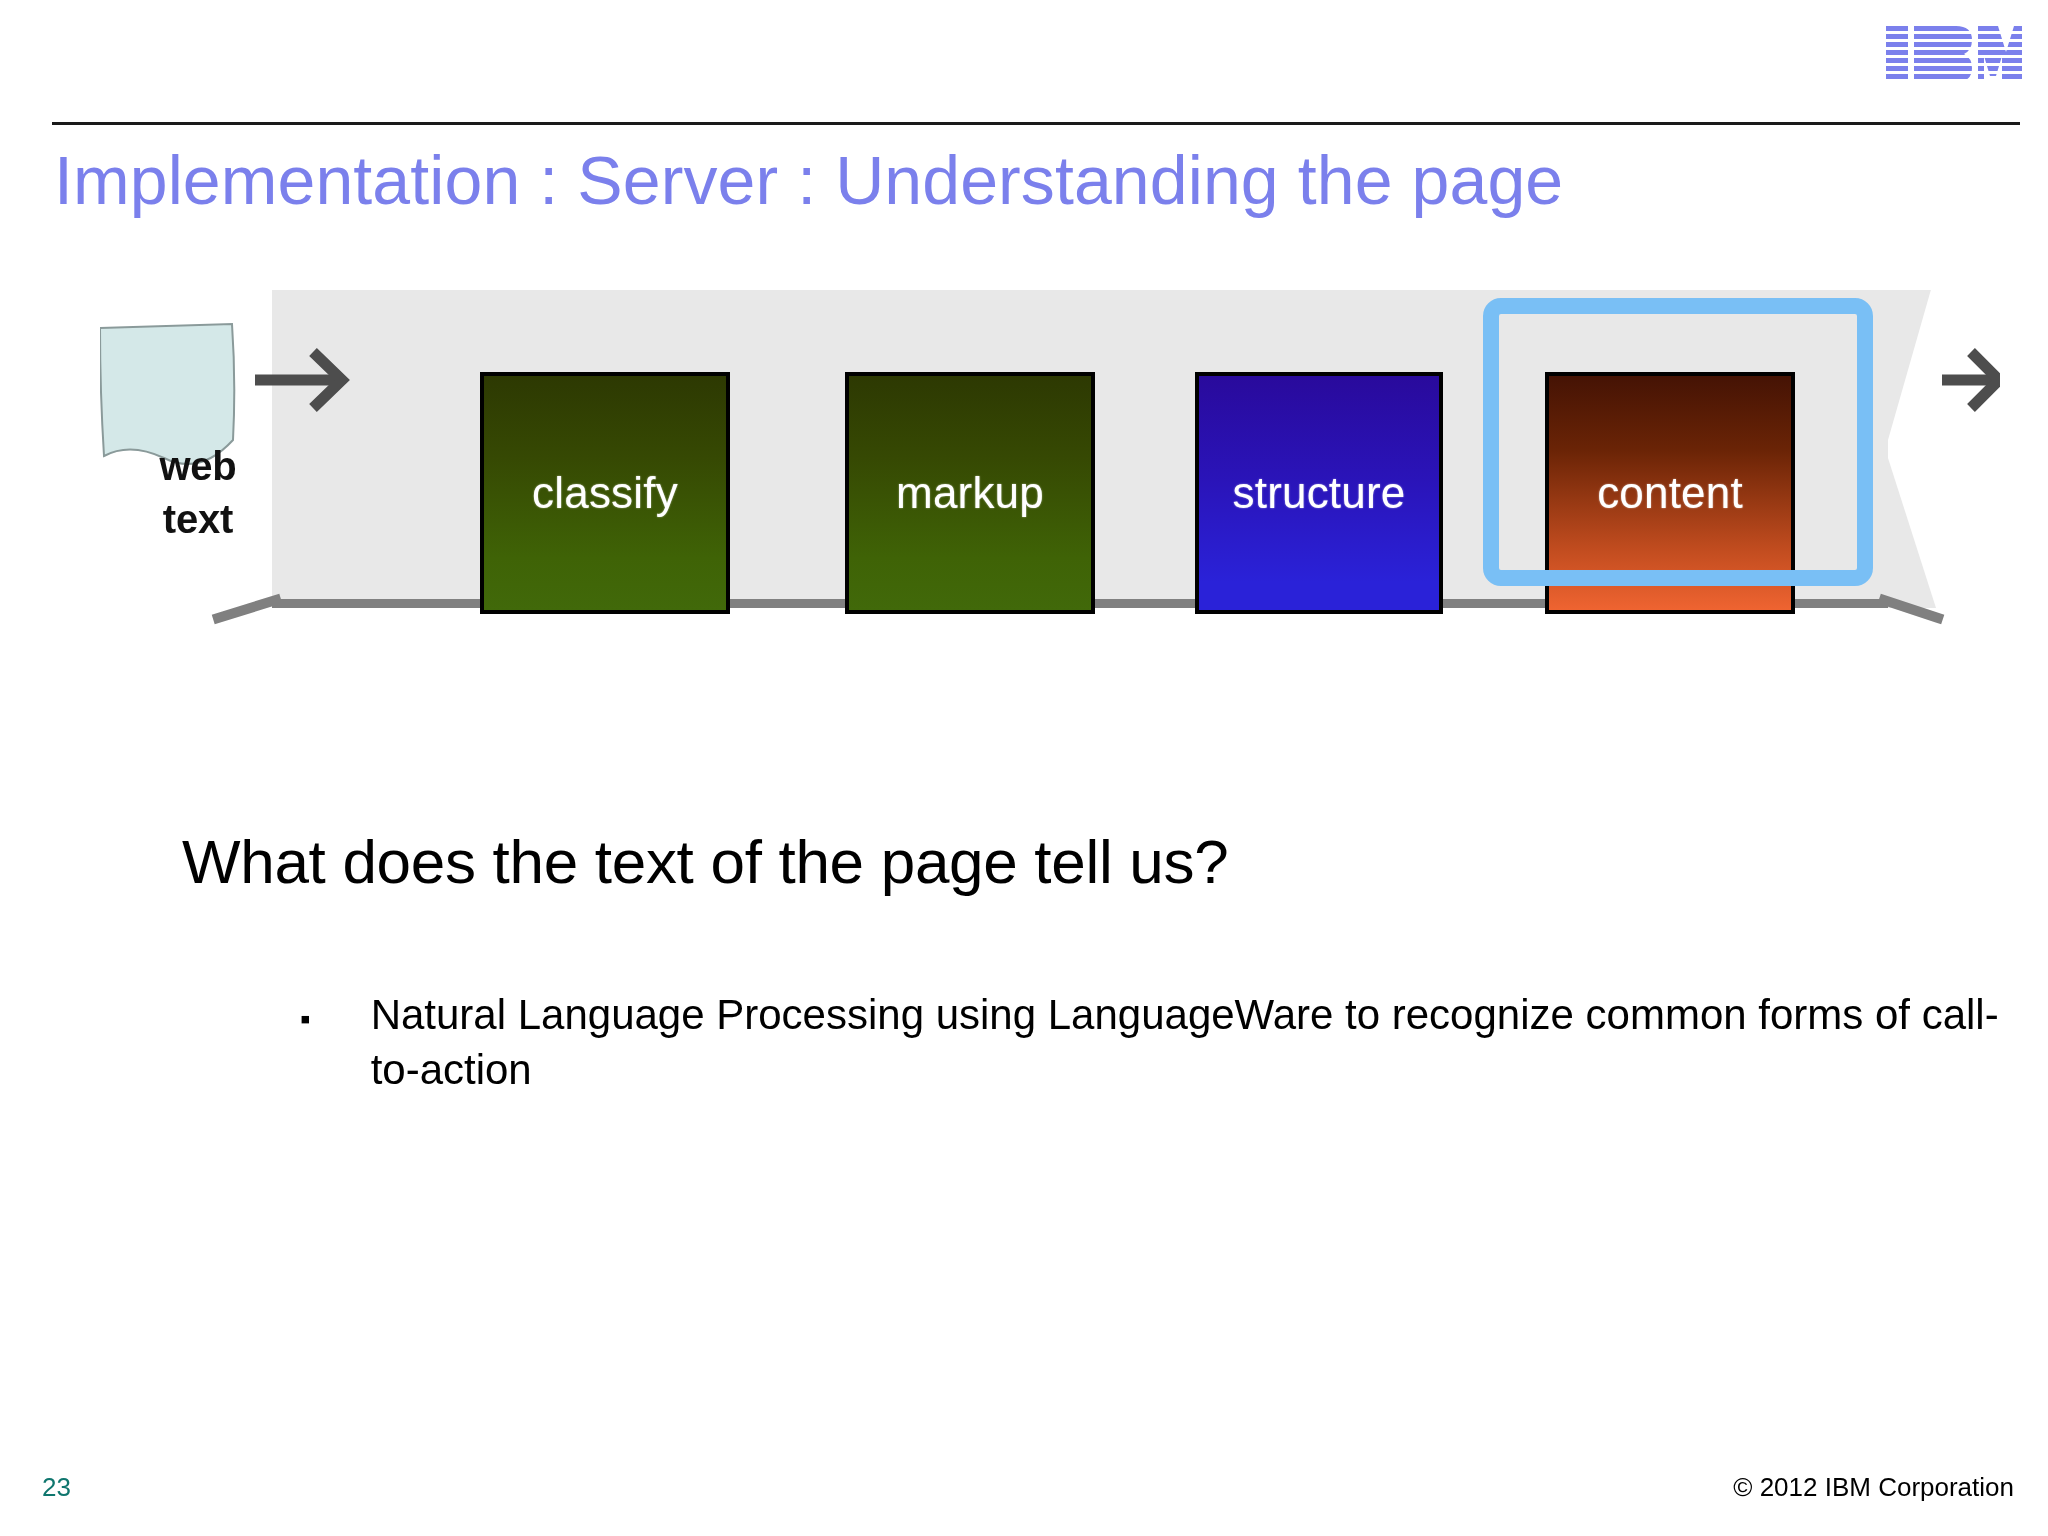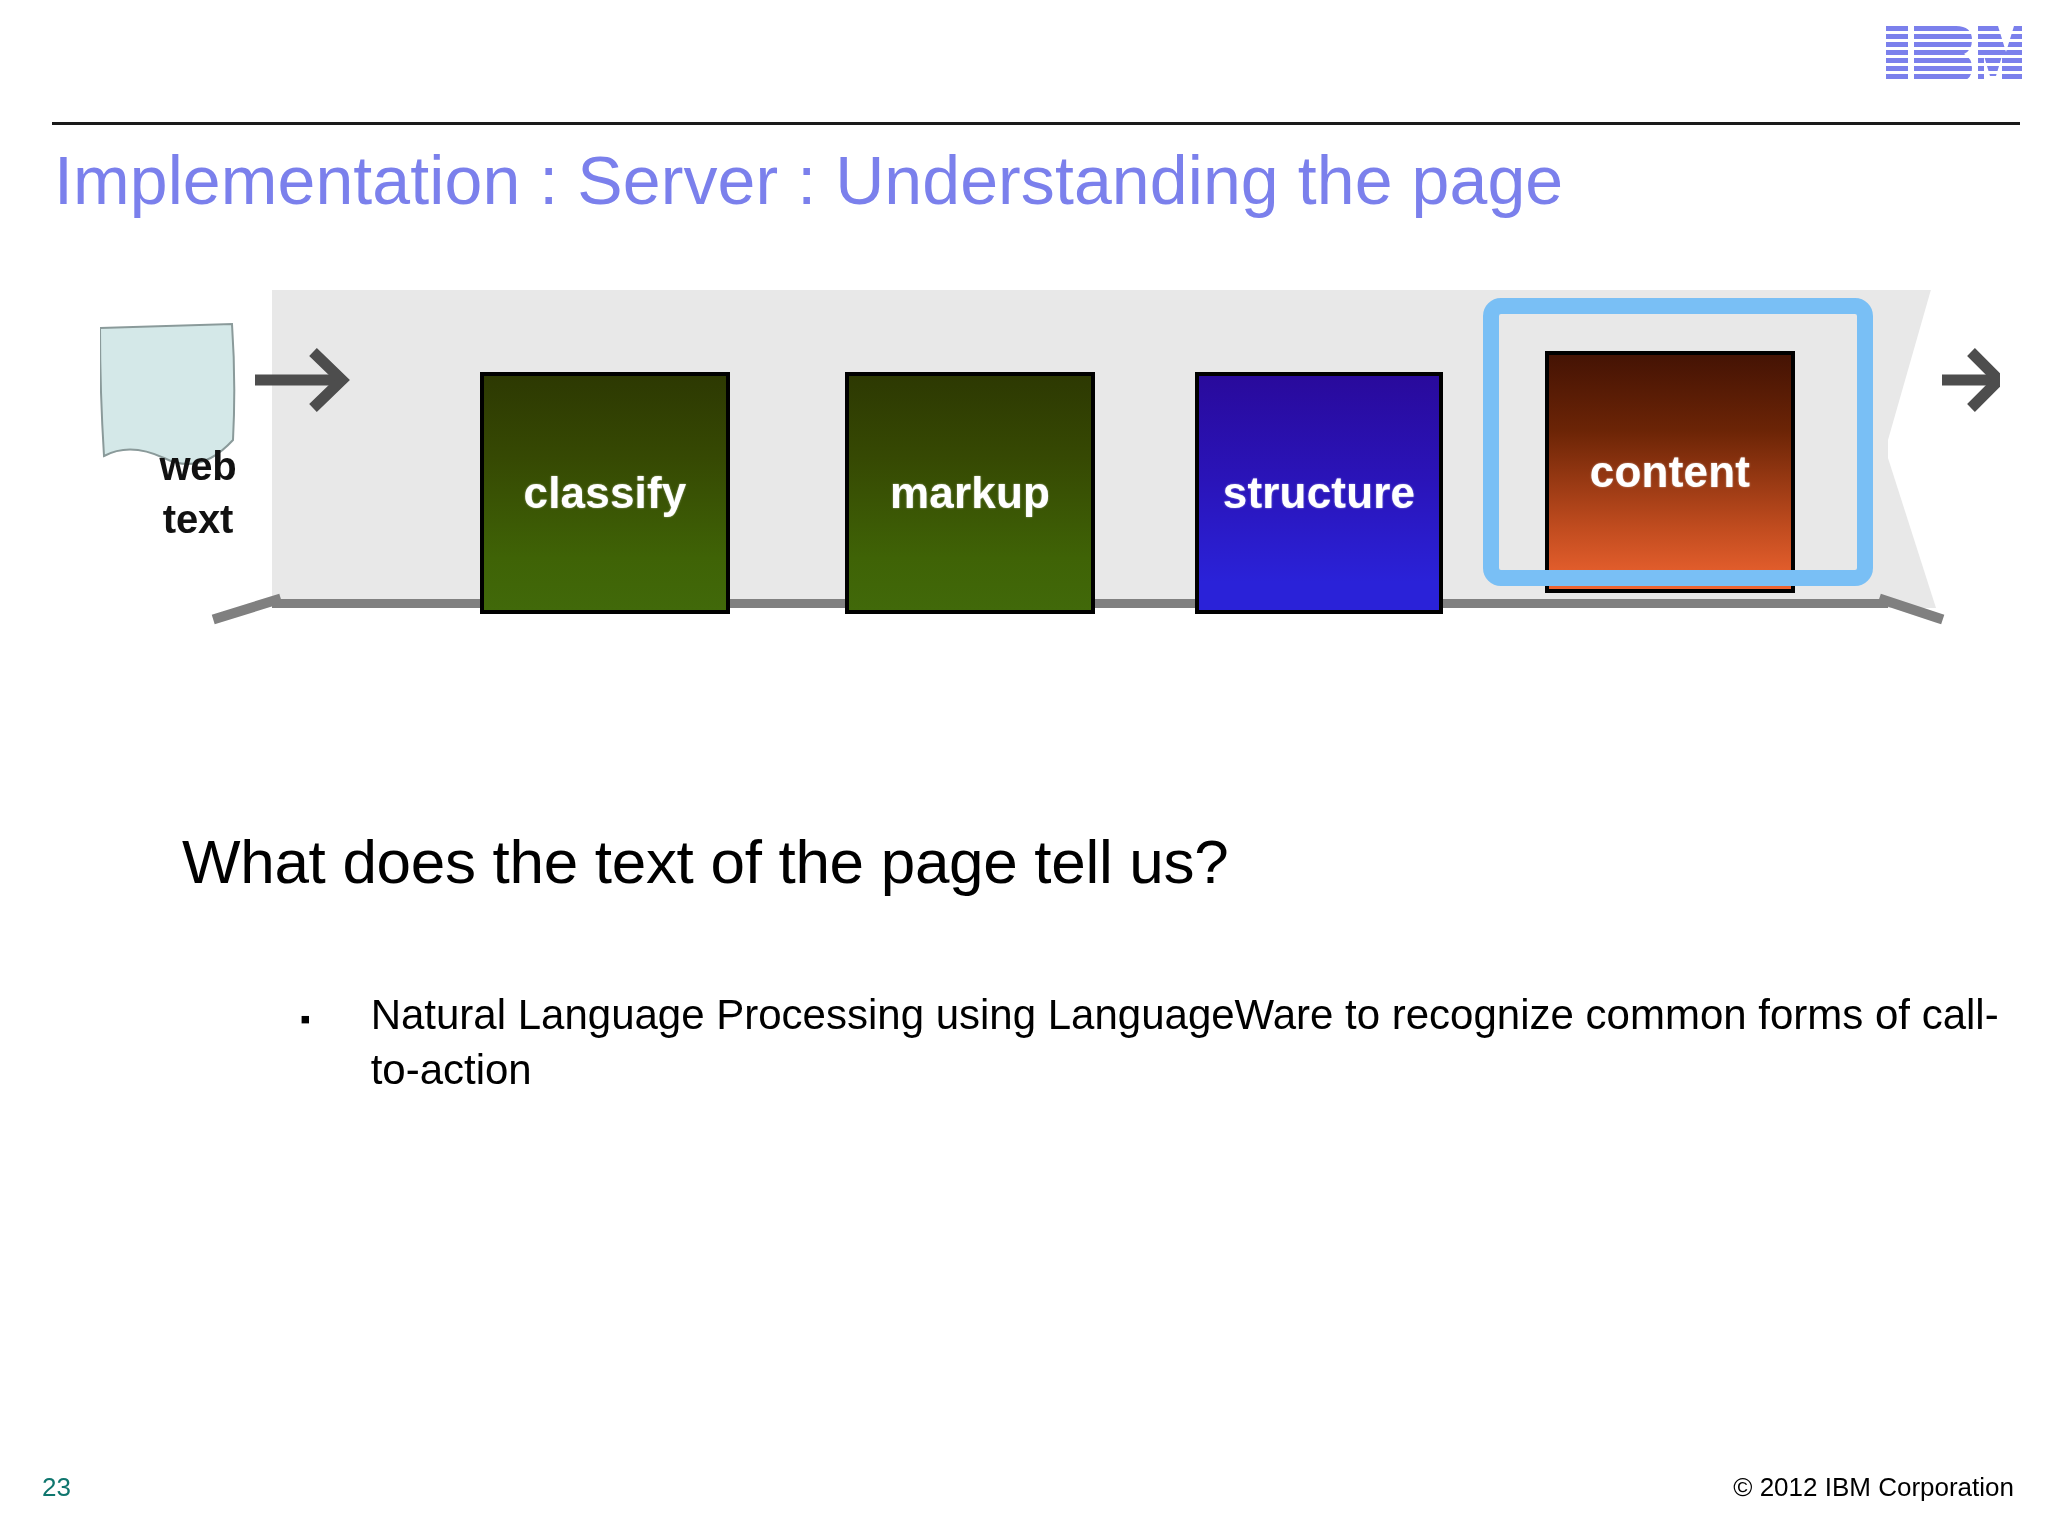--- a/index.html
+++ b/index.html
@@ -83,39 +83,39 @@
     position: absolute;
     border: 4px solid #000000;
     box-sizing: border-box;
     display: flex;
     align-items: center;
     justify-content: center;
   }
   .stage-label {
     color: #ffffff;
     font-size: 44px;
-    font-weight: 700;
+    font-weight: 400;
     letter-spacing: 0.2px;
     text-shadow: 0 0 2px rgba(255,255,255,0.55);
     white-space: nowrap;
   }
   .stage-classify {
     left: 480px; top: 372px; width: 250px; height: 242px;
     background: linear-gradient(to bottom, #2d3902 0%, #364903 35%, #3f6306 78%, #41690a 100%);
   }
   .stage-markup {
     left: 845px; top: 372px; width: 250px; height: 242px;
     background: linear-gradient(to bottom, #2d3902 0%, #364903 35%, #3f6306 78%, #41690a 100%);
   }
   .stage-structure {
     left: 1195px; top: 372px; width: 248px; height: 242px;
     background: linear-gradient(to bottom, #290a9c 0%, #2a14b9 45%, #2a22d8 88%, #2a22d8 100%);
   }
   .stage-content {
-    left: 1545px; top: 351px; width: 250px; height: 242px;
+    left: 1545px; top: 372px; width: 250px; height: 242px;
     background: linear-gradient(to bottom, #451304 0%, #6b2406 32%, #c14c1f 74%, #ef6431 100%);
   }
 
   .highlight-ring {
     position: absolute;
     left: 1483px;
     top: 298px;
     width: 390px;
     height: 288px;
     border: 16px solid #79BFF5;

